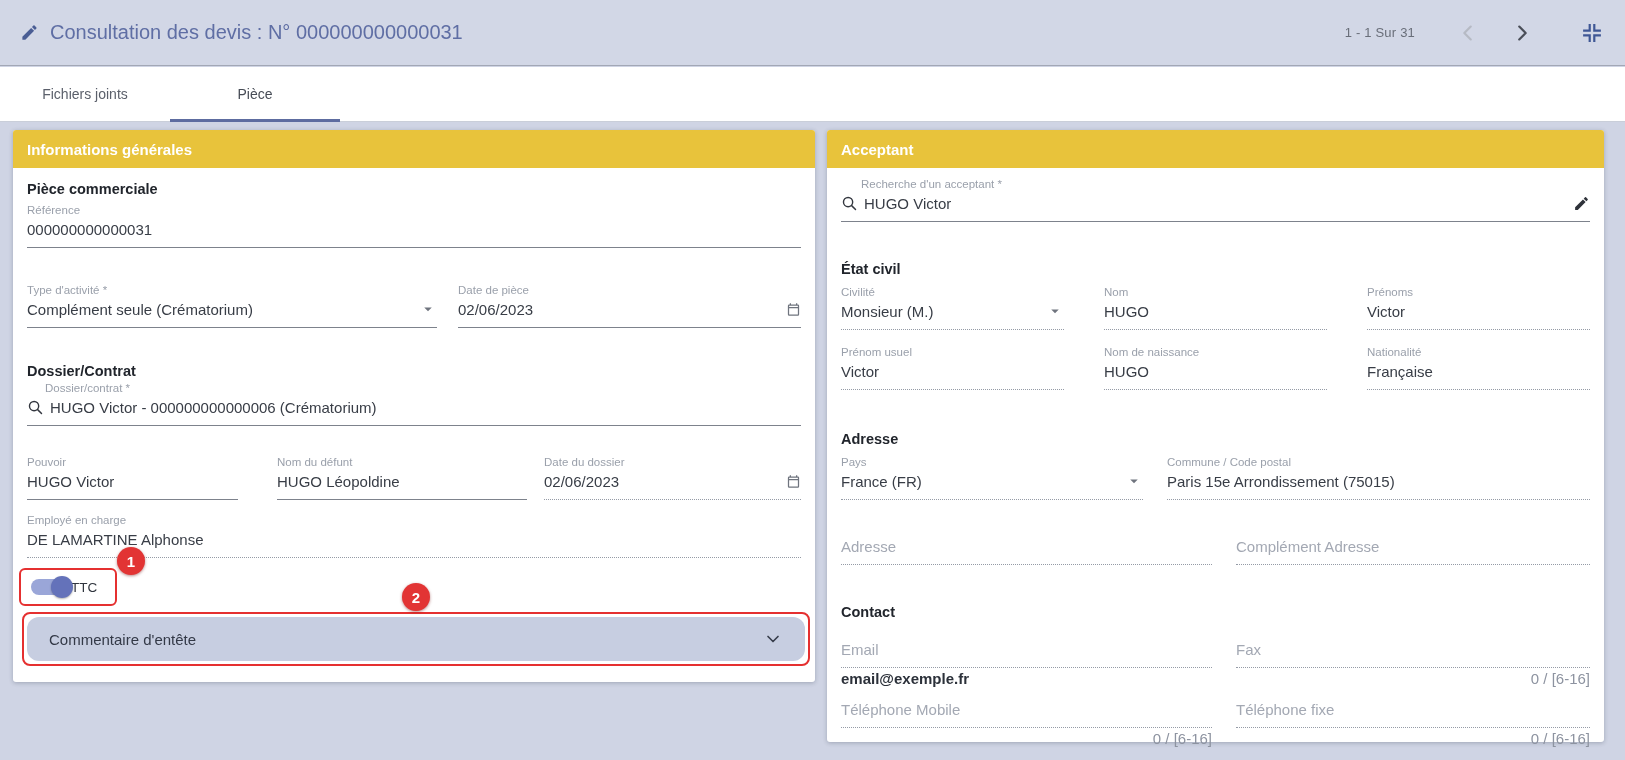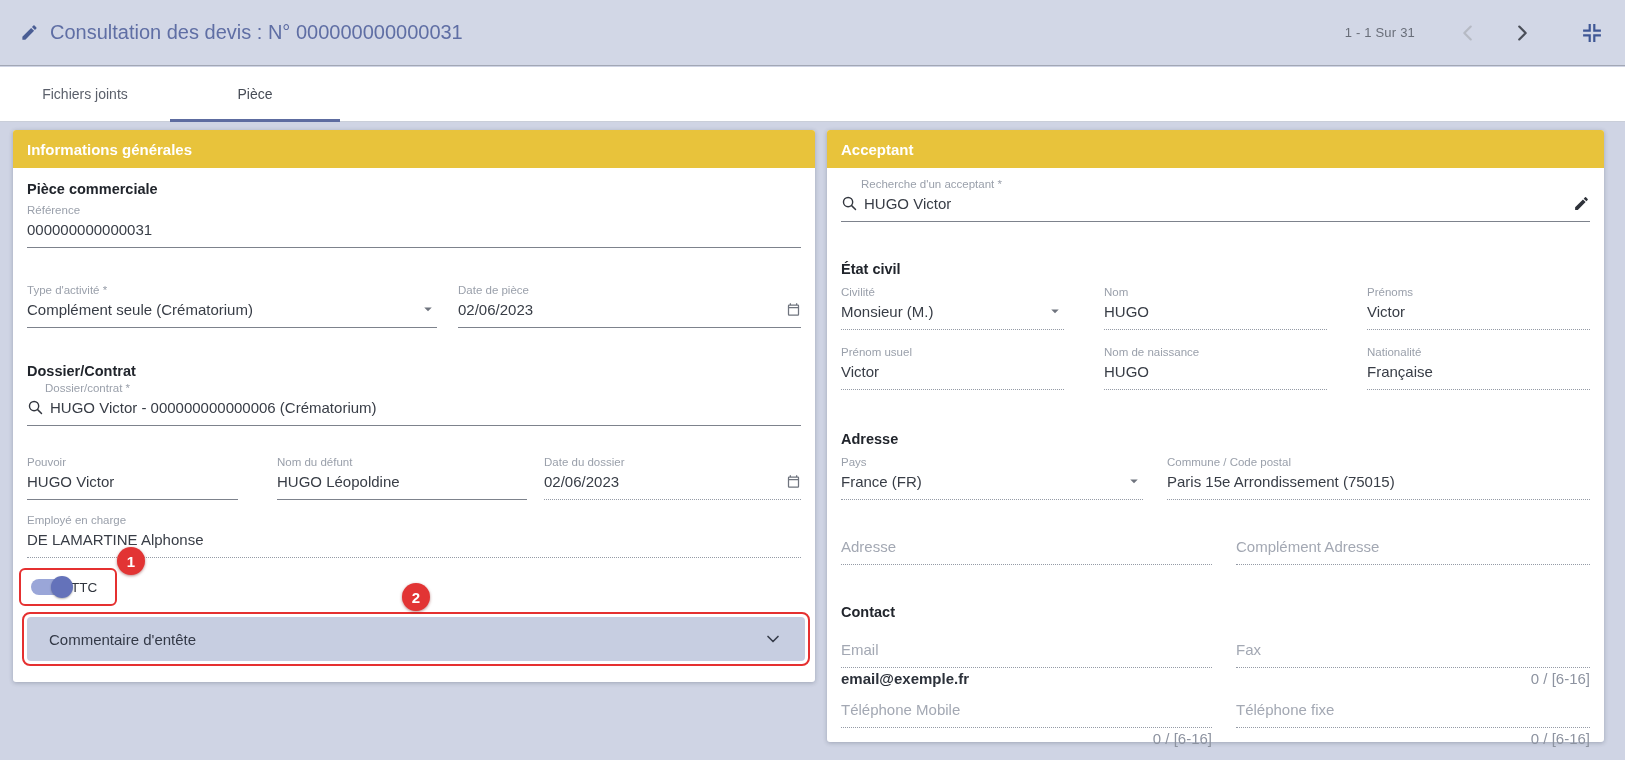--- a/index.html
+++ b/index.html
@@ -54,21 +54,21 @@
   .ind20{padding-left:20px}
   .mico{margin-right:6px;flex:0 0 auto}
   
   .rbox-toggle{display:inline-flex;align-items:center;border:2px solid #e53030;
     border-radius:6px;padding:9px 18px 9px 10px;margin:10px 0 0 -8px}
   .switch{width:40px;height:16px;border-radius:8px;background:#9aa6d8;position:relative;cursor:pointer}
   .switch .knob{position:absolute;right:-2px;top:-3px;width:22px;height:22px;border-radius:50%;background:#6472ba;box-shadow:0 1px 2px rgba(0,0,0,.3)}
   .ttc{font-size:13.5px;color:#30353e}
   
   .rbox-comment{border:2px solid #e53030;border-radius:8px;padding:3px;margin:6px -9px 0 -5px}
-  .comment-bar{background:#c7cee1;border-radius:4px;height:44px;display:flex;align-items:center;
+  .comment-bar{background:#c7cee1;border-radius:12px;height:44px;display:flex;align-items:center;
     padding:0 22px;box-sizing:border-box;cursor:pointer}
   .comment-text{font-size:15px;color:#333947}
   
   .badge{position:absolute;width:28px;height:28px;border-radius:50%;background:#e23434;
     color:#fff;font-weight:bold;font-size:15px;display:flex;align-items:center;justify-content:center;
     box-shadow:0 1px 3px rgba(120,20,20,.5);z-index:5}
   .badge1{left:104px;top:417px}
   .badge2{left:389px;top:453px}
   
   .mt2{margin-top:2px}.mt6{margin-top:6px}.mt8{margin-top:8px}

